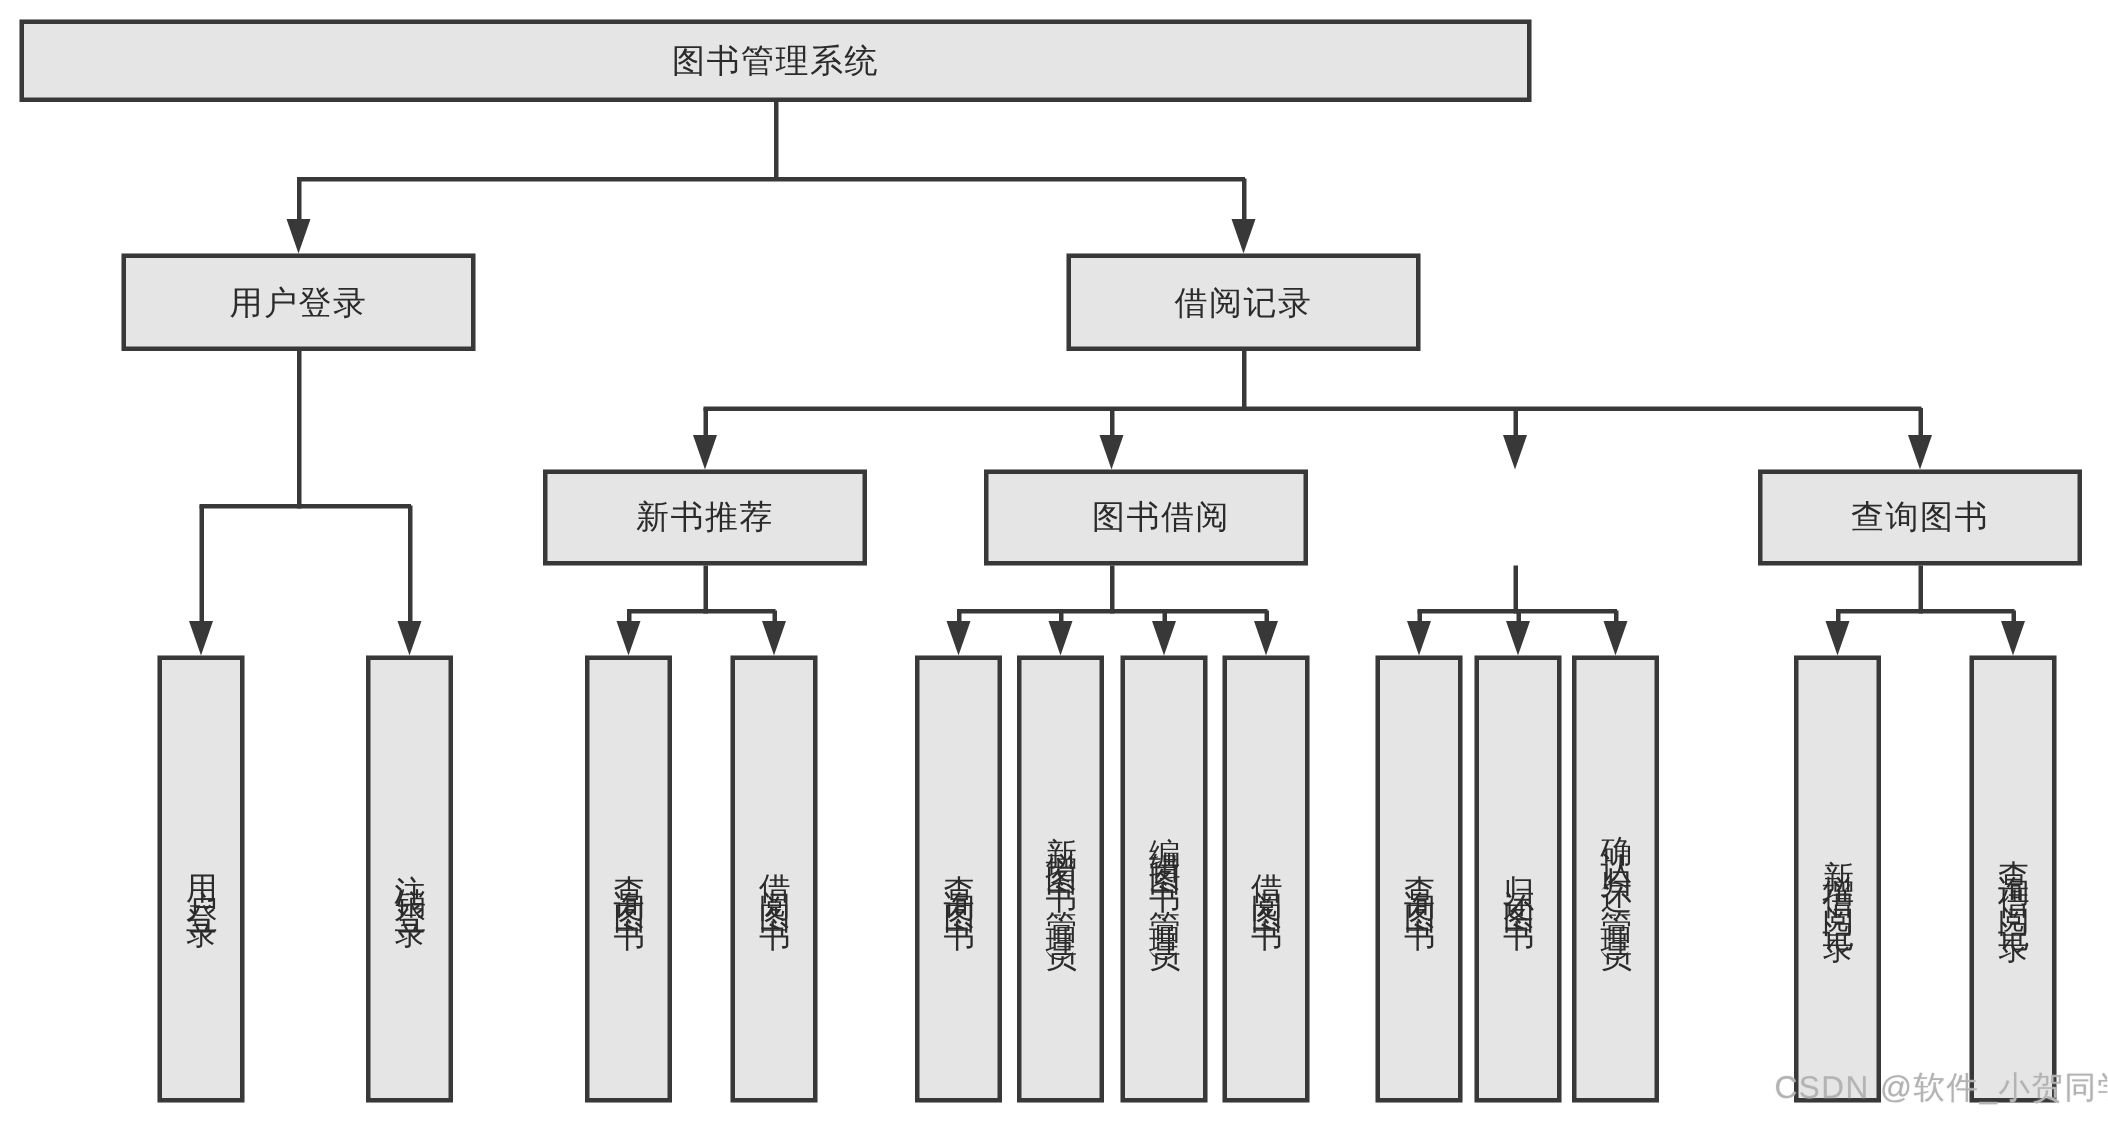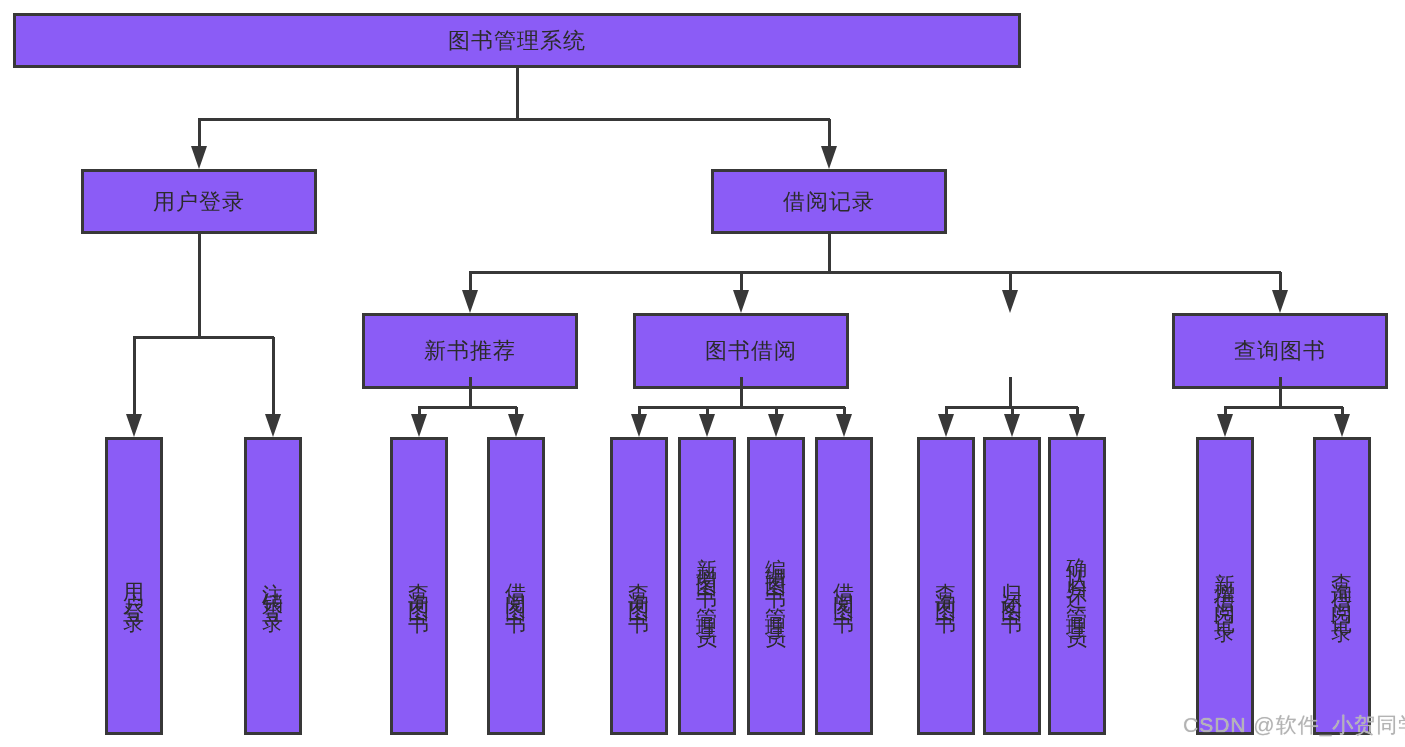--- a/index.html
+++ b/index.html
@@ -8,30 +8,30 @@
     width: 1405px;
     height: 747px;
     background: #ffffff;
     font-family: "Liberation Sans", "DejaVu Sans", sans-serif;
     overflow: hidden;
   }
   .box {
     position: absolute;
     box-sizing: border-box;
     border: 3px solid #383838;
-    background: #8b5cf6;
+    background: #e5e5e5;
     display: flex;
     align-items: center;
     justify-content: center;
     color: #2b2b2b;
   }
   .hlabel { font-size: 22px; letter-spacing: 1px; white-space: nowrap; }
   .lvl1 { left: 13px; top: 13px; width: 1008px; height: 55px; }
   .lvl2 { top: 169px; width: 236px; height: 65px; }
-  .lvl3 { top: 313px; width: 216px; height: 76px; }
+  .lvl3 { top: 313px; width: 216px; height: 64px; }
   .leaf { top: 437px; width: 58px; height: 298px; }
   .vtext {
     writing-mode: vertical-rl;
     text-orientation: mixed;
     font-size: 21px;
     letter-spacing: 10px;
     line-height: 1;
     white-space: nowrap;
     color: #2b2b2b;
   }
@@ -67,21 +67,21 @@
   <div class="box lvl2" style="left:81px;">
     <span class="hlabel">用户登录</span>
   </div>
   <div class="box lvl2" style="left:711px;">
     <span class="hlabel">借阅记录</span>
   </div>
 
   <div class="box lvl3" style="left:362px;">
     <span class="hlabel">新书推荐</span>
   </div>
-  <div class="box lvl3" style="left:633px;padding-left:20px;">
+  <div class="box lvl3" style="left:656px;padding-left:20px;">
     <span class="hlabel">图书借阅</span>
   </div>
   <div class="box lvl3" style="left:1172px;">
     <span class="hlabel">查询图书</span>
   </div>
 
   <div class="box leaf" style="left:105px;">
     <span class="vtext">用户登录</span>
   </div>
   <div class="box leaf" style="left:244px;">

